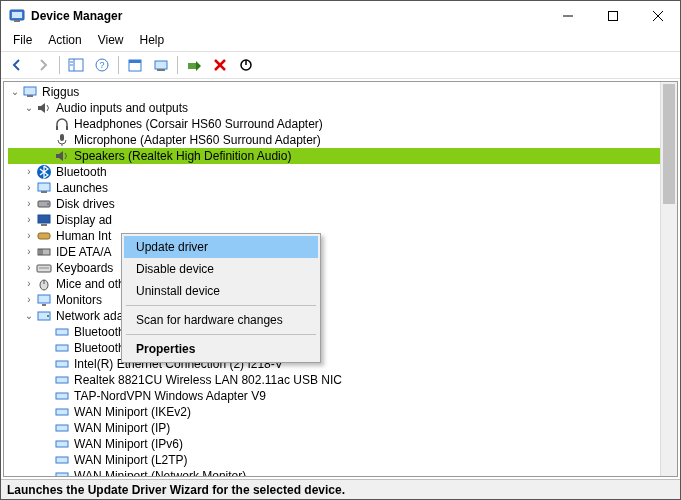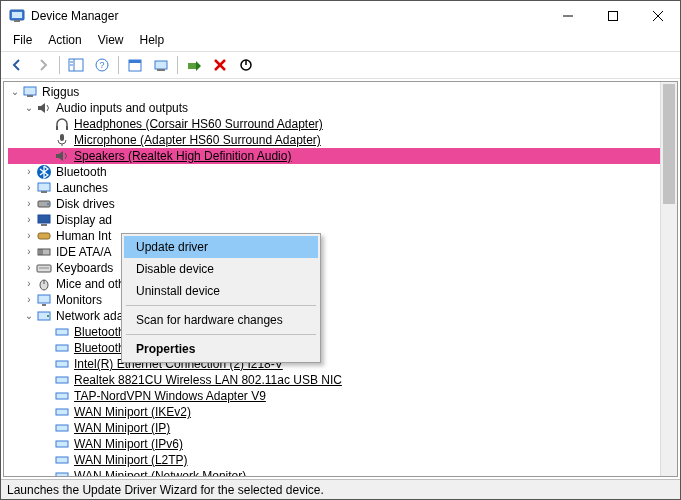--- a/index.html
+++ b/index.html
@@ -2,59 +2,59 @@
 <html><head>
 <meta charset="utf-8">
 <style>
   * { box-sizing: border-box; }
   html, body { margin:0; padding:0; font-family: "Segoe UI", Tahoma, sans-serif; font-size:12px; color:#000; background:#fff; }
   .window { width:681px; height:500px; border:1px solid #555; display:flex; flex-direction:column; background:#fff; position:relative; }
 
   
   .titlebar { height:30px; display:flex; align-items:center; padding:0 0 0 8px; }
   .titlebar .icon { width:16px; height:16px; margin-right:6px; }
-  .titlebar .title { flex:0 0 auto; font-size:12px; }
+  .titlebar .title { flex:0 0 auto; font-size:12px;font-weight:bold; }
   .titlebar .spacer { flex:1; }
   .winbtn { width:45px; height:30px; display:flex; align-items:center; justify-content:center; }
   .winbtn svg { width:10px; height:10px; }
 
   
   .menubar { height:20px; display:flex; align-items:flex-start; padding:0 4px; }
   .menubar .menu-item { padding:2px 8px; }
 
   
   .toolbar { height:28px; display:flex; align-items:center; border-top:1px solid #e0e0e0; border-bottom:1px solid #e0e0e0; padding:0 4px; gap:2px; }
   .tb-btn { width:24px; height:22px; display:flex; align-items:center; justify-content:center; border:1px solid transparent; }
   .tb-sep { width:1px; height:18px; background:#c0c0c0; margin:0 2px; }
 
   
   .content { flex:1; display:flex; border:1px solid #999; margin:2px; overflow:hidden; position:relative; }
   .tree { flex:1; overflow:auto; padding:2px 0 2px 4px; position:relative; }
   .scrollbar-v { width:17px; background:#f0f0f0; border-left:1px solid #ddd; position:relative; }
   .scrollbar-v .thumb { position:absolute; left:2px; right:2px; top:2px; height:120px; background:#c2c2c2; }
 
   .tree-row { display:flex; align-items:center; height:16px; line-height:16px; white-space:nowrap; padding-right:4px; }
-  .tree-row.selected { background:#ec4899; }
+  .tree-row.selected { background:#84cc16; }
   .expander { width:14px; height:14px; display:flex; align-items:center; justify-content:center; flex-shrink:0; color:#666; font-size:10px; }
   .row-icon { width:16px; height:16px; margin-right:4px; flex-shrink:0; display:flex; align-items:center; justify-content:center; }
   .row-label { }
 
   
   .ctx-menu { position:absolute; left:117px; top:151px; width:200px; background:#f0f0f0; border:1px solid #a0a0a0; box-shadow:3px 3px 4px rgba(0,0,0,0.25); z-index:100; padding:2px; }
   .ctx-item { height:22px; display:flex; align-items:center; padding:0 12px; font-size:12px; }
   .ctx-item.hl { background:#91c9f7; }
   .ctx-item.bold { font-weight:bold; }
   .ctx-sep { height:1px; background:#c0c0c0; margin:3px 2px; }
 
   
-  .statusbar { height:20px; border-top:1px solid #c0c0c0; display:flex; align-items:center; padding:0 6px; font-size:12px; background:#f0f0f0; }
+  .statusbar { height:20px; border-top:1px solid #c0c0c0; display:flex; align-items:center; padding:0 6px; font-size:12px; background:#f0f0f0;font-weight:bold; }
 
   .indent0 { padding-left:0px; }
   .indent1 { padding-left:14px; }
-  .indent3 { padding-left:46px;text-decoration:underline; }
+  .indent3 { padding-left:46px; }
 </style>
 </head>
 <body>
 
 <div class="window">
 
   <div class="titlebar">
     <span class="icon">
       <svg viewBox="0 0 16 16">
           <rect x="1" y="2" width="14" height="10" rx="1" fill="#3a7bd5" stroke="#2a5ba5"></rect>

